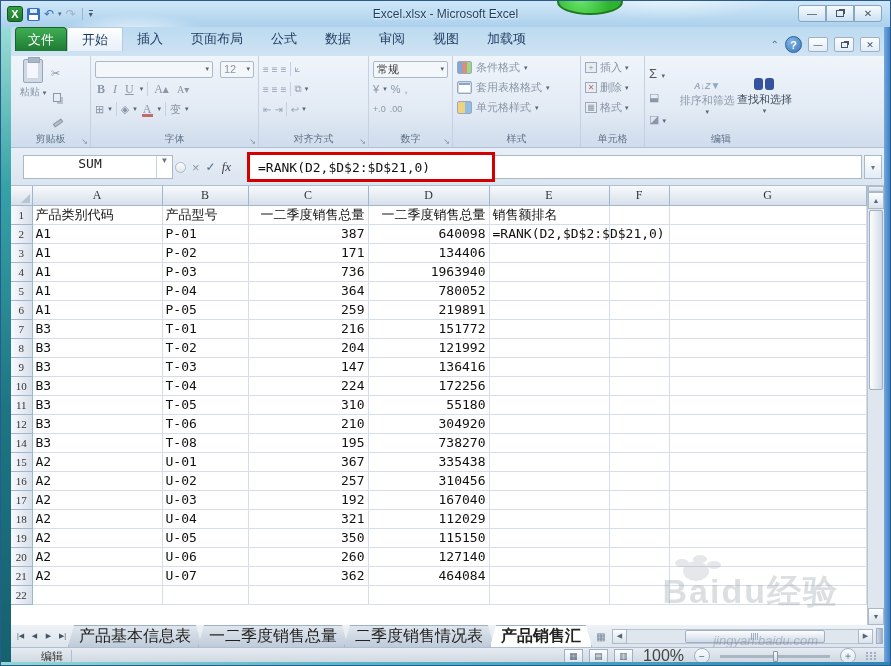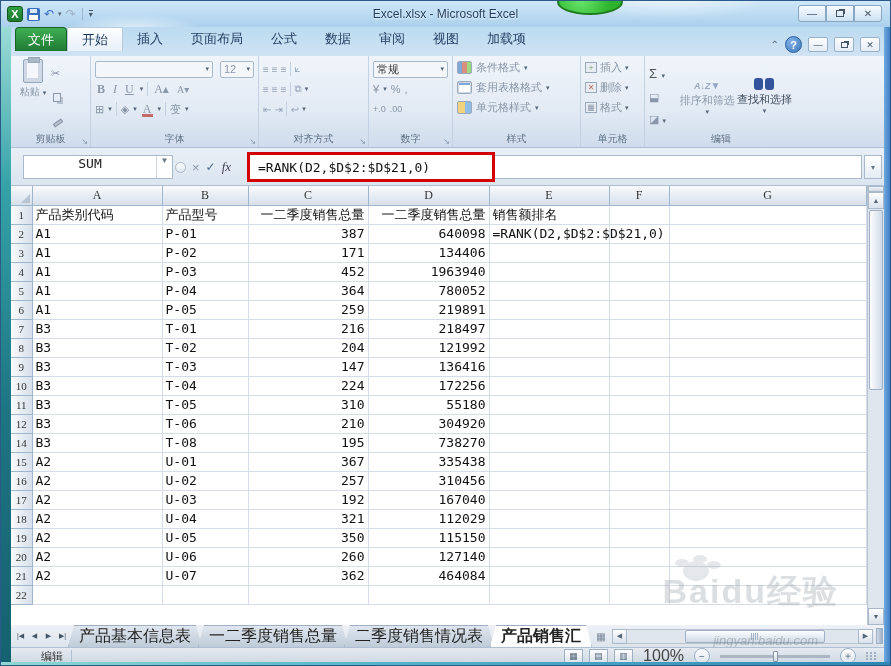--- a/index.html
+++ b/index.html
@@ -499,21 +499,21 @@
             <td class="num">171</td>
             <td class="num">134406</td>
             <td></td>
             <td></td>
             <td></td>
           </tr>
           <tr>
             <td class="rowhdr">4</td>
             <td>A1</td>
             <td>P-03</td>
-            <td class="num">452</td>
+            <td class="num">736</td>
             <td class="num">1963940</td>
             <td></td>
             <td></td>
             <td></td>
           </tr>
           <tr>
             <td class="rowhdr">5</td>
             <td>A1</td>
             <td>P-04</td>
             <td class="num">364</td>
@@ -530,21 +530,21 @@
             <td class="num">219891</td>
             <td></td>
             <td></td>
             <td></td>
           </tr>
           <tr>
             <td class="rowhdr">7</td>
             <td>B3</td>
             <td>T-01</td>
             <td class="num">216</td>
-            <td class="num">218497</td>
+            <td class="num">151772</td>
             <td></td>
             <td></td>
             <td></td>
           </tr>
           <tr>
             <td class="rowhdr">8</td>
             <td>B3</td>
             <td>T-02</td>
             <td class="num">204</td>
             <td class="num">121992</td>

